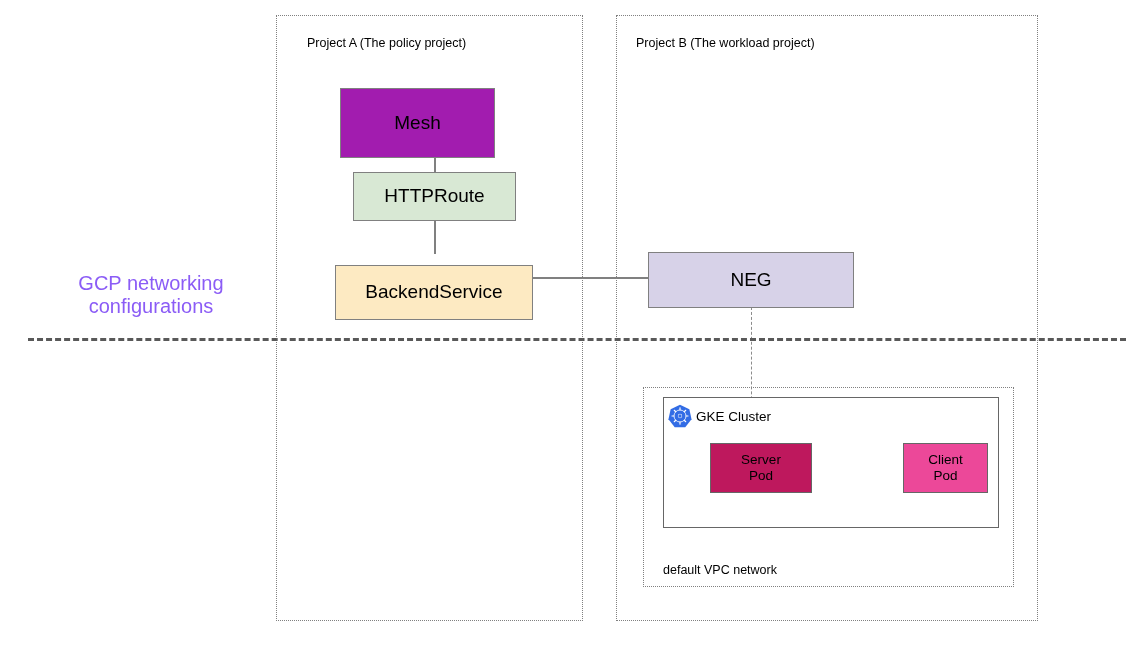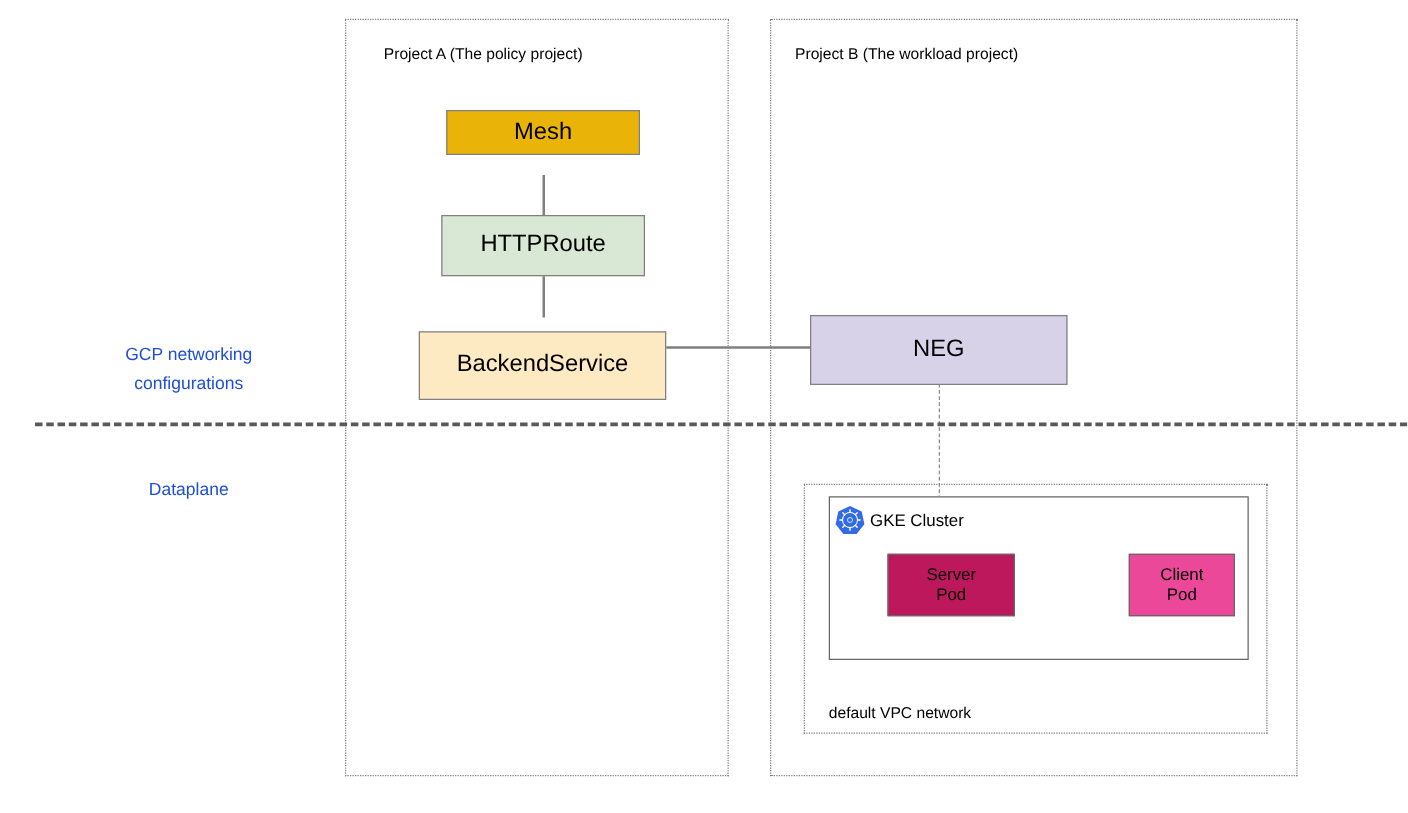--- a/index.html
+++ b/index.html
@@ -62,22 +62,22 @@
 
   
   .divider {
     position: absolute;
     border-top: 3px dashed #595959;
   }
 
   
   .plane-label {
     position: absolute;
-    font-size: 14px;
-    color: #1d4ed8;
+    font-size: 20px;
+    color: #8b5cf6;
     text-align: center;
     line-height: 23px;
     white-space: pre-line;
   }
 
   
   .vpc-box {
     position: absolute;
     border: 1px dotted #808080;
     box-sizing: border-box;
@@ -120,41 +120,40 @@
   <div class="project-label" style="left:636px; top:36px;">Project B (The workload project)</div>
 
   <div class="conn-solid" style="left:434px; top:140px; width:1.6px; height:33px;"></div>
 
   <div class="conn-solid" style="left:434px; top:220px; width:1.6px; height:34px;"></div>
 
   <div class="conn-solid" style="left:532px; top:277px; width:117px; height:1.6px;"></div>
 
   <div class="conn-dash-v" style="left:751px; top:307px; height:137px;"></div>
 
-  <div class="node big" style="left:357px; top:88px; width:155px; height:36px; background:#eab308;">
+  <div class="node big" style="left:340px; top:88px; width:155px; height:70px; background:#a21caf;">
     <span>Mesh</span>
   </div>
 
   <div class="node big" style="left:353px; top:172px; width:163px; height:49px; background:#d8e8d4;">
     <span>HTTPRoute</span>
   </div>
 
   <div class="node big" style="left:335px; top:253px; width:198px; height:55px; background:#fdeac2;margin-top:12px;">
     <span>BackendService</span>
   </div>
 
   <div class="node big" style="left:648px; top:252px; width:206px; height:56px; background:#d7d2e8;">
     <span>NEG</span>
   </div>
 
   <div class="divider" style="left:28px; top:338px; width:1098px;"></div>
 
   <div class="plane-label" style="left:36px; top:272px; width:230px;">GCP networking
 configurations</div>
-  <div class="plane-label" style="left:36px; top:380px; width:230px;">Dataplane</div>
 
   <div class="vpc-box" style="left:643px; top:387px; width:371px; height:200px;"></div>
   <div class="vpc-label" style="left:663px; top:563px;">default VPC network</div>
 
   <div class="cluster-box" style="left:663px; top:397px; width:336px; height:131px;"></div>
 
   <span class="k8s-icon" style="left:668px; top:404px;">
     <svg width="24" height="24" viewBox="0 0 100 100" aria-hidden="true">
       <polygon points="50,3 89,22 98,64 72,97 28,97 2,64 11,22" fill="#326ce5"></polygon>
       <g fill="#ffffff">

